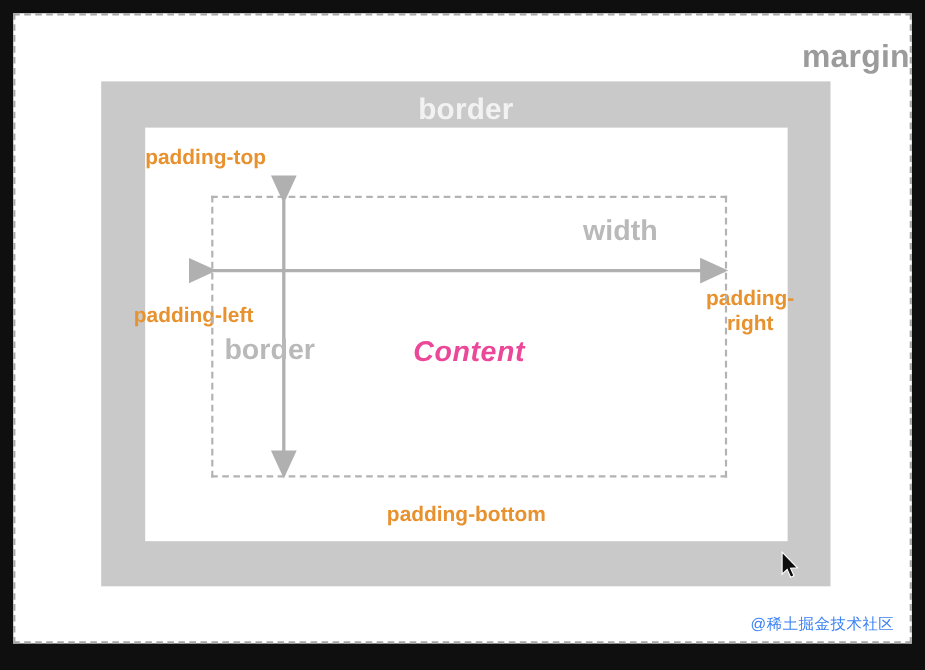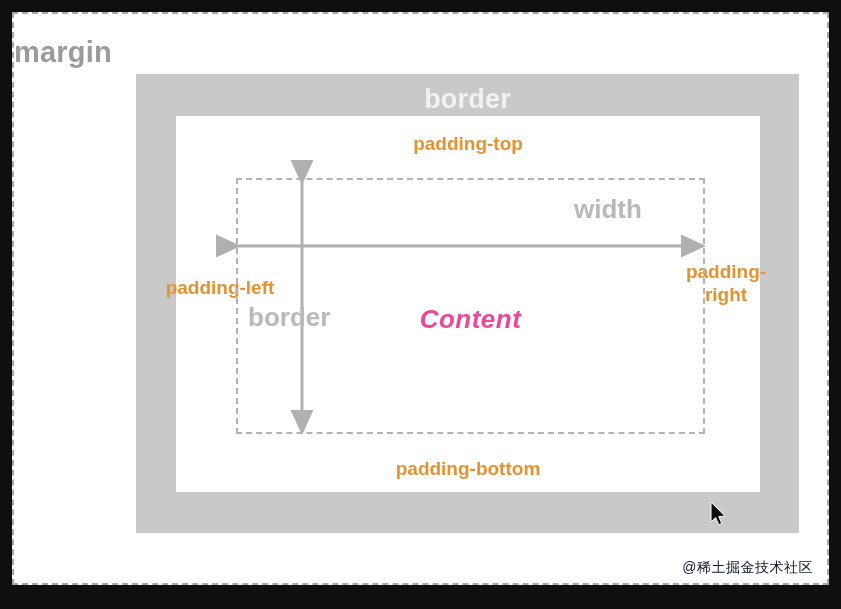--- a/index.html
+++ b/index.html
@@ -32,36 +32,35 @@
     background: #ffffff;
     border: 2px dashed #a9a9a9;
     box-sizing: border-box;
   }
 
   #margin-label {
     position: absolute;
     left: 0;
     top: 22px;
     width: 100%;
-    text-align: left;
+    text-align: right;
     font-size: 29px;
     font-weight: bold;
     color: #9b9b9b;
     letter-spacing: .2px;
   }
 
   
   #border-box {
     position: absolute;
     left: 78px;
     top: 60px;
     width: 663px;
     height: 459px;
     background: #c9c9c9;
-    margin-left: 44px;
   }
 
   #border-label {
     position: absolute;
     left: 0;
     top: 10px;
     width: 100%;
     text-align: center;
     font-size: 27px;
     font-weight: bold;
@@ -84,21 +83,21 @@
     color: #e8922f;
     font-weight: bold;
     font-size: 19px;
     line-height: 23px;
     white-space: nowrap;
   }
   #pad-top {
     left: 0;
     top: 16px;
     width: 100%;
-    text-align: center;
+    text-align: left;
   }
   #pad-bottom {
     left: 0;
     bottom: 12px;
     width: 100%;
     text-align: center;
   }
   #pad-left {
     left: -12px;
     top: 160px;
@@ -174,21 +173,21 @@
     width: 18px;
     height: 26px;
   }
 
   
   #watermark {
     position: absolute;
     right: 14px;
     bottom: 6px;
     font-size: 14px;
-    color: #0f172a;
+    color: #3b82f6;
     letter-spacing: .5px;
     white-space: nowrap;
   }
 </style>
 </head>
 <body>
 
 <div id="screen">
 
   <div id="margin-box">

